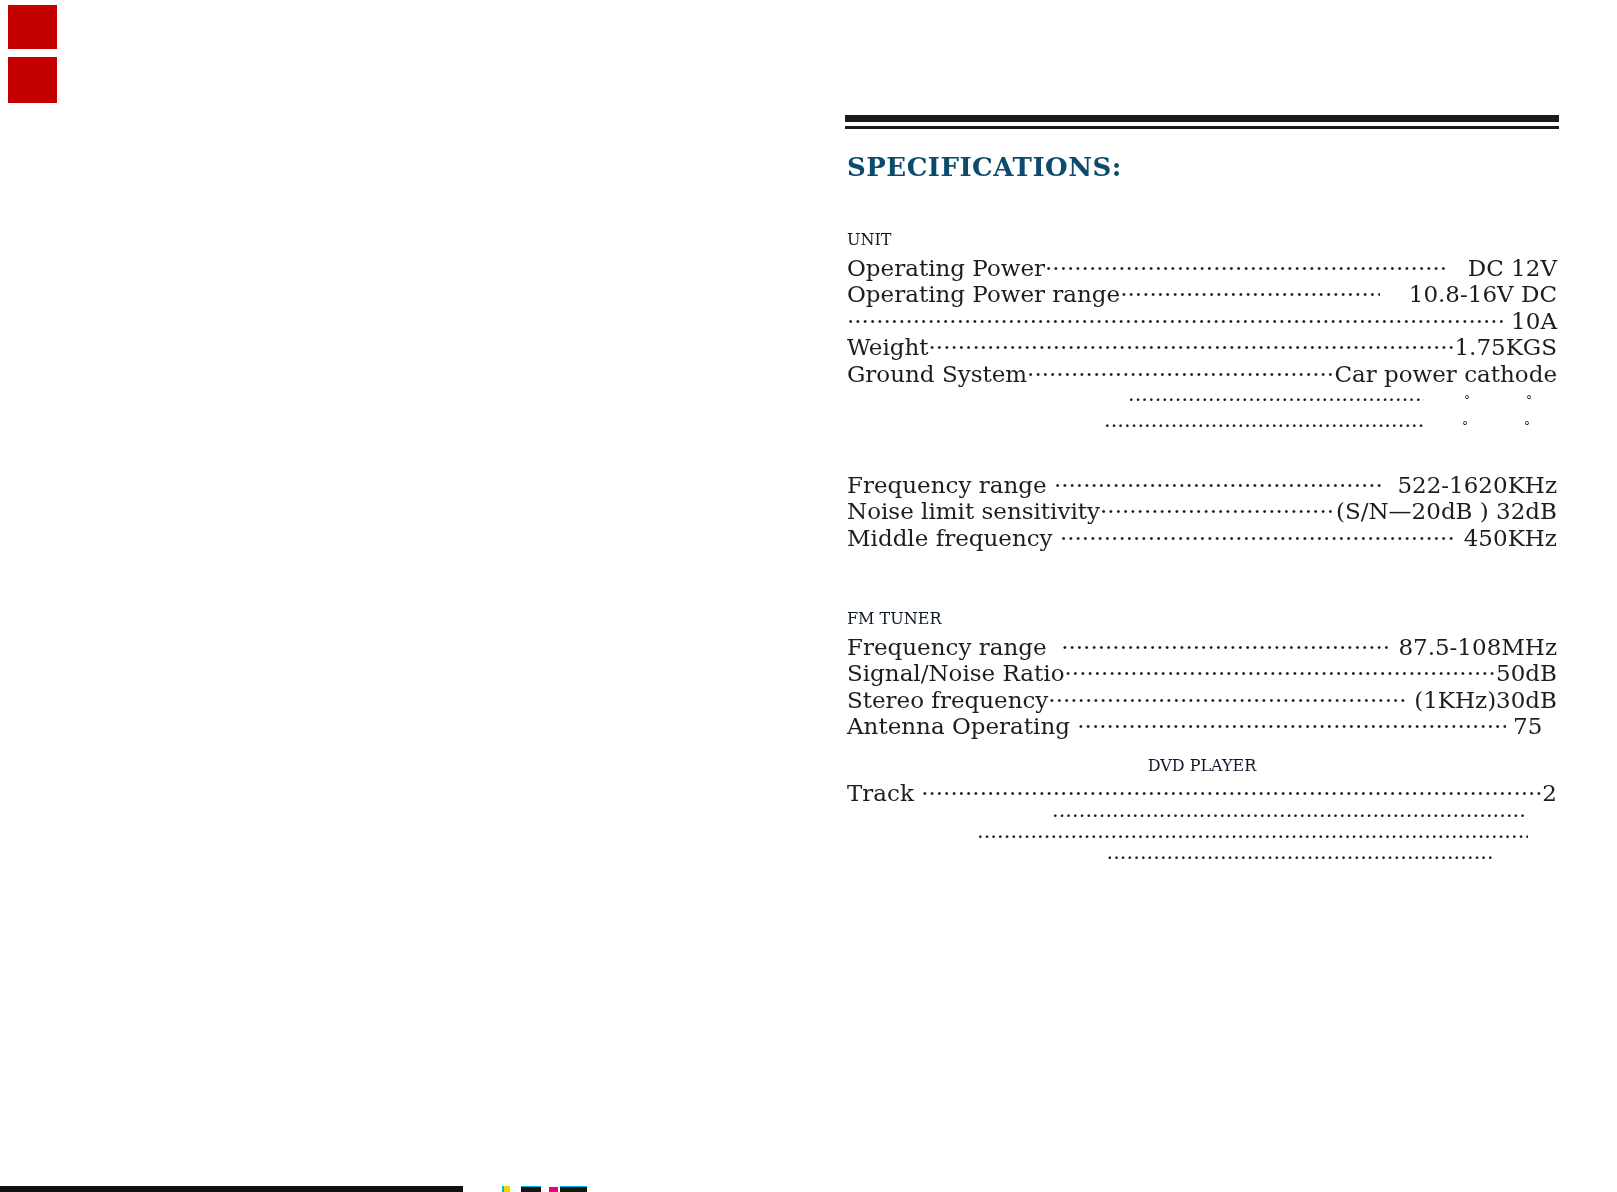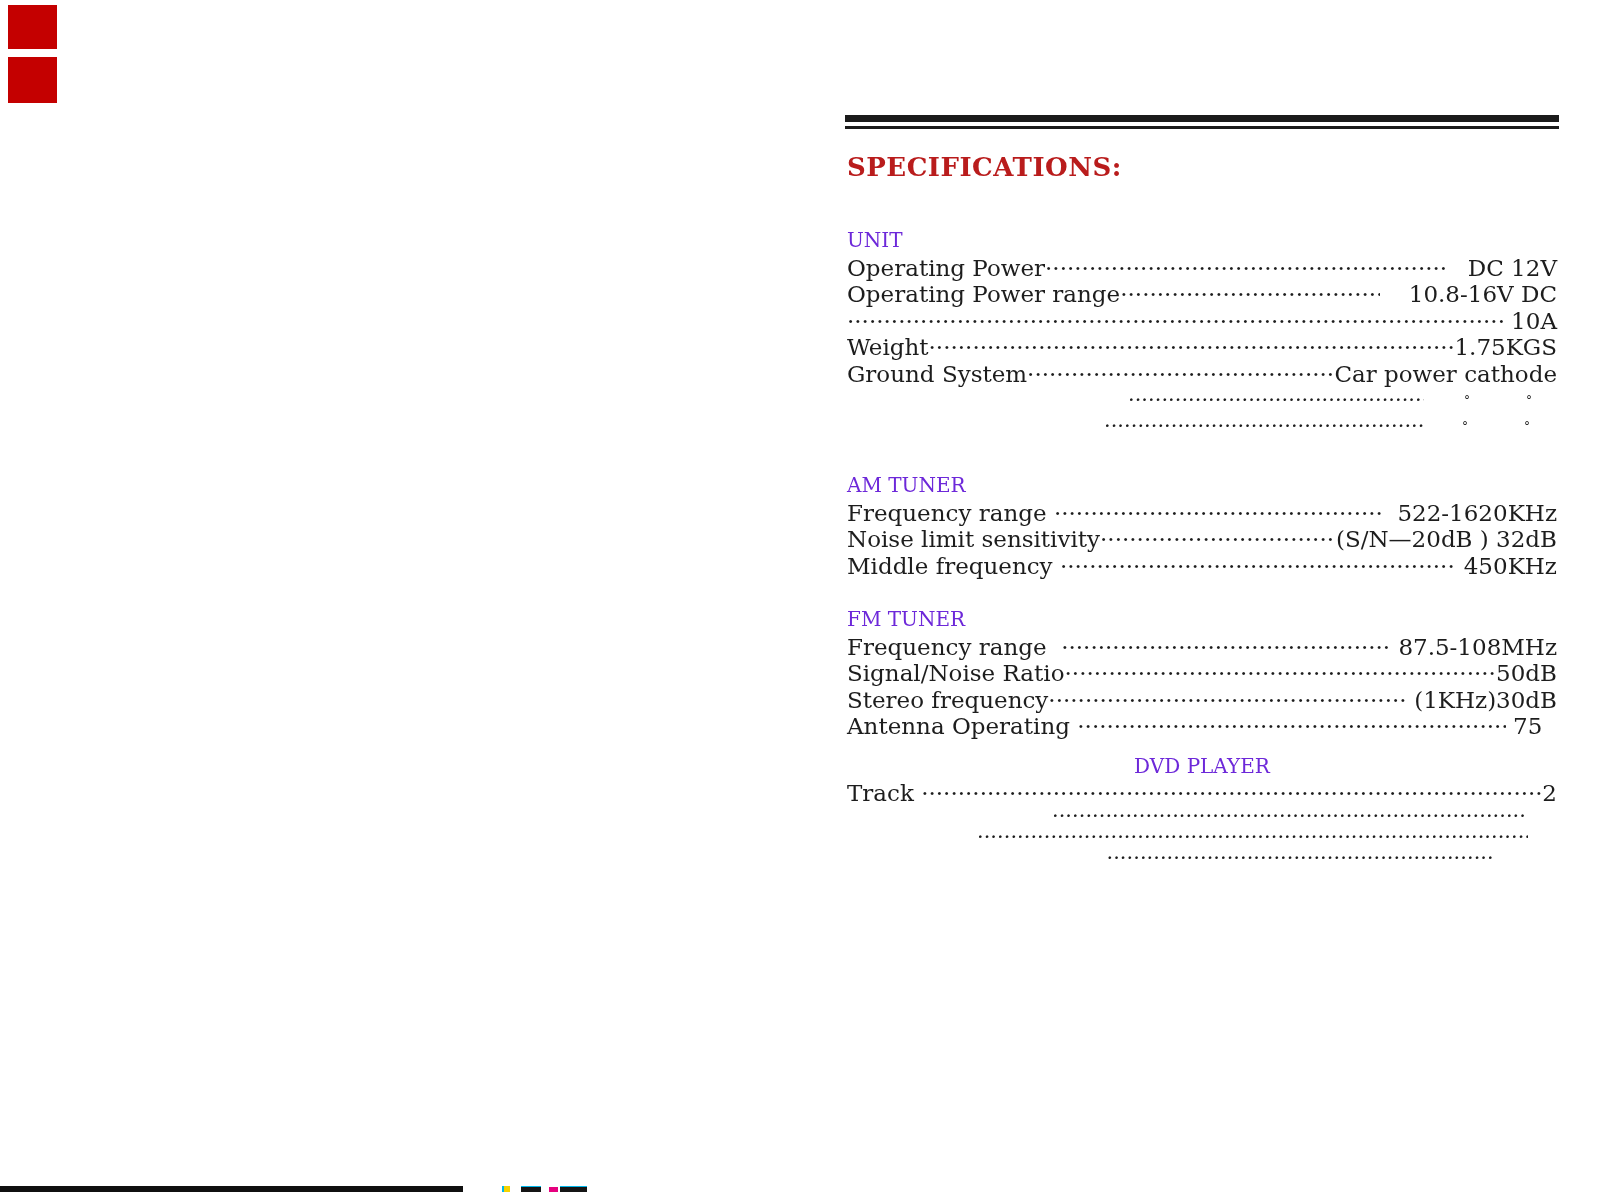--- a/index.html
+++ b/index.html
@@ -11,29 +11,29 @@
   .c1{top:5px;height:44px;}
   .c2{top:57px;height:46px;}
 
   
   .hrule-wrap{position:absolute;left:845px;top:115px;width:714px;}
   .hrule.thick{height:7px;background:#1b1b1b;}
   .hrule.thin{margin-top:4px;height:3px;background:#1b1b1b;}
 
   
   .doc{position:absolute;left:847px;top:0;width:710px;height:1192px;}
-  .title{position:absolute;left:0;top:152px;font-size:26px;font-weight:bold;letter-spacing:0.5px;color:#b91c1c;}
+  .title{position:absolute;left:0;top:152px;font-size:26px;font-weight:bold;letter-spacing:0.5px;color:#0c4a6e;}
 
   .section{position:absolute;left:0;width:710px;}
   .sec-unit{top:227px;}
   .sec-am{top:472px;}
   .sec-fm{top:606px;}
   .sec-dvd{top:753px;text-align:center;}
 
-  .sheading{font-size:20px;height:28px;line-height:26px;color:#6d28d9;}
+  .sheading{font-size:16px;height:28px;line-height:26px;color:#0f172a;}
 
   .srow{display:flex;height:26.4px;line-height:26.4px;font-size:23px;}
   .sec-dvd .srow{height:25px;line-height:25px;}
   .lbl,.val{white-space:pre;}
   .ldr{flex:1 1 auto;overflow:hidden;white-space:nowrap;}
 
   
   .dotline{position:relative;height:26.4px;line-height:26.4px;font-size:21px;}
   .sec-dvd .dotline{height:21px;line-height:21px;}
   .dots{display:inline-block;overflow:hidden;white-space:nowrap;vertical-align:top;}
@@ -93,21 +93,20 @@
           </div>
           <div class="srow">
             <span class="lbl">Ground System</span>
             <span class="ldr">····································································································································································································································································</span>
             <span class="val">Car power cathode</span>
           </div>
           <div class="dotline v-u1"><span class="dots">····································································································································································································································································</span><span class="degmark m1">°</span><span class="degmark m2">°</span></div>
           <div class="dotline v-u2"><span class="dots">····································································································································································································································································</span><span class="degmark m1">°</span><span class="degmark m2">°</span></div>
         </div>
         <div class="section sec-am">
-          <div class="sheading">AM TUNER</div>
           <div class="srow">
             <span class="lbl">Frequency range </span>
             <span class="ldr">····································································································································································································································································</span>
             <span class="val">  522-1620KHz</span>
           </div>
           <div class="srow">
             <span class="lbl">Noise limit sensitivity</span>
             <span class="ldr">····································································································································································································································································</span>
             <span class="val">(S/N—20dB ) 32dB</span>
           </div>

